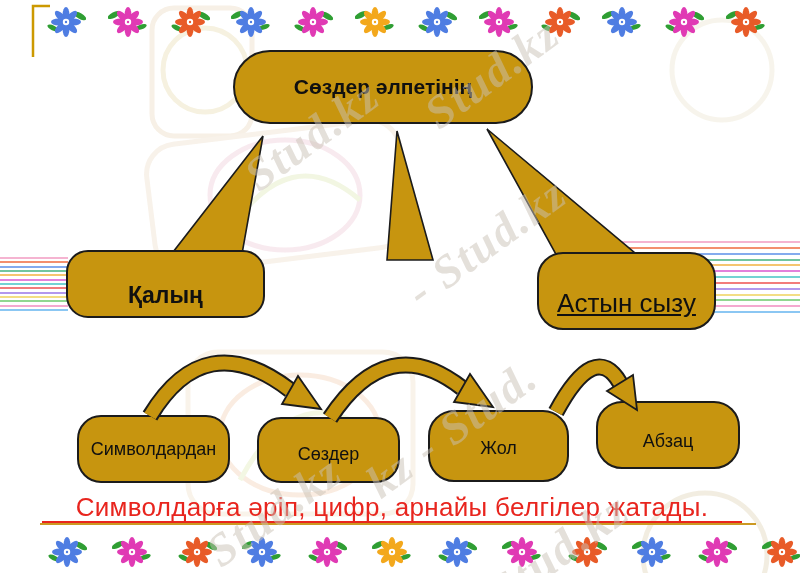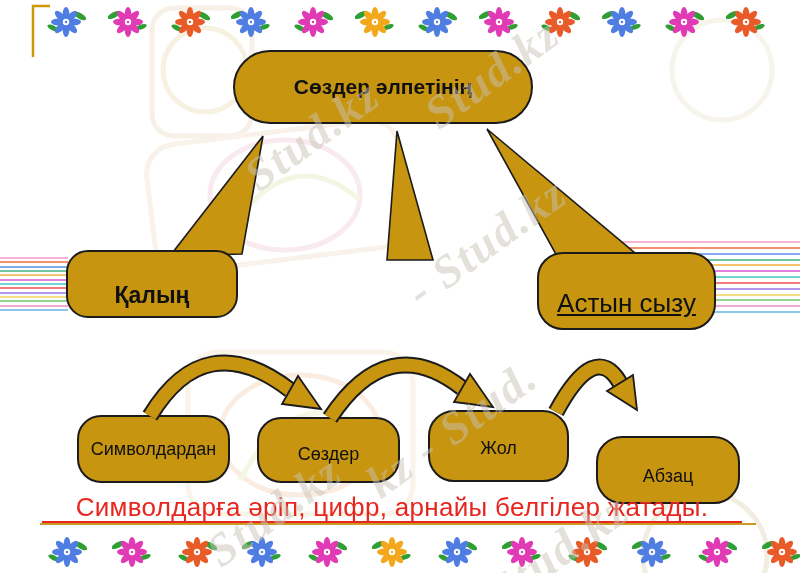--- a/index.html
+++ b/index.html
@@ -75,41 +75,41 @@
       <polygon points="397,131 387,260 433,260"></polygon>
       <polygon points="487,129 558,258 641,258"></polygon>
     </g>
   </svg>
 
   <div class="gnode" style="left:233px;top:50px;width:300px;height:74px;border-radius:37px;
               font-weight:bold;font-size:21px;line-height:1.35;flex-direction:column;">
     <div>Сөздер әлпетінің</div>
   </div>
 
-  <div class="gnode" style="left:66px;top:250px;width:172px;height:68px;border-radius:22px;
+  <div class="gnode" style="left:66px;top:250px;width:199px;height:68px;border-radius:22px;
               font-weight:bold;font-size:23px;padding-top:22px;">
     <span>Қалың</span>
   </div>
 
 
   <div class="gnode" style="left:537px;top:252px;width:179px;height:78px;border-radius:26px;
               font-size:26px;padding-top:24px;">
     <span style="text-decoration:underline;">Астын сызу</span>
   </div>
 
   <div class="gnode" style="left:77px;top:415px;width:153px;height:68px;border-radius:24px;font-size:18px;">
     <span>Символдардан</span>
   </div>
   <div class="gnode" style="left:428px;top:410px;width:141px;height:72px;border-radius:26px;font-size:18px;padding-top:4px;">
     <span>Жол</span>
   </div>
   <div class="gnode" style="left:257px;top:417px;width:143px;height:66px;border-radius:24px;font-size:18px;padding-top:8px;">
     <span>Сөздер</span>
   </div>
-  <div class="gnode" style="left:596px;top:436px;width:144px;height:68px;border-radius:26px;font-size:18px;padding-top:12px;">
+  <div class="gnode" style="left:596px;top:401px;width:144px;height:68px;border-radius:26px;font-size:18px;padding-top:12px;">
     <span>Абзац</span>
   </div>
 
   <svg class="layer" width="800" height="573" viewBox="0 0 800 573" style="pointer-events:none;">
     <g fill="none">
       <path d="M150,416 Q205,325 290,390" stroke="var(--shape-outline,#1b1b1b)" stroke-width="17"></path>
       <path d="M150,416 Q205,325 290,390" stroke="var(--shape-fill,#c7950f)" stroke-width="13"></path>
       <path d="M330,418 Q388,330 462,388" stroke="var(--shape-outline,#1b1b1b)" stroke-width="17"></path>
       <path d="M330,418 Q388,330 462,388" stroke="var(--shape-fill,#c7950f)" stroke-width="13"></path>
       <path d="M556,412 Q595,340 620,383" stroke="var(--shape-outline,#1b1b1b)" stroke-width="17"></path>

